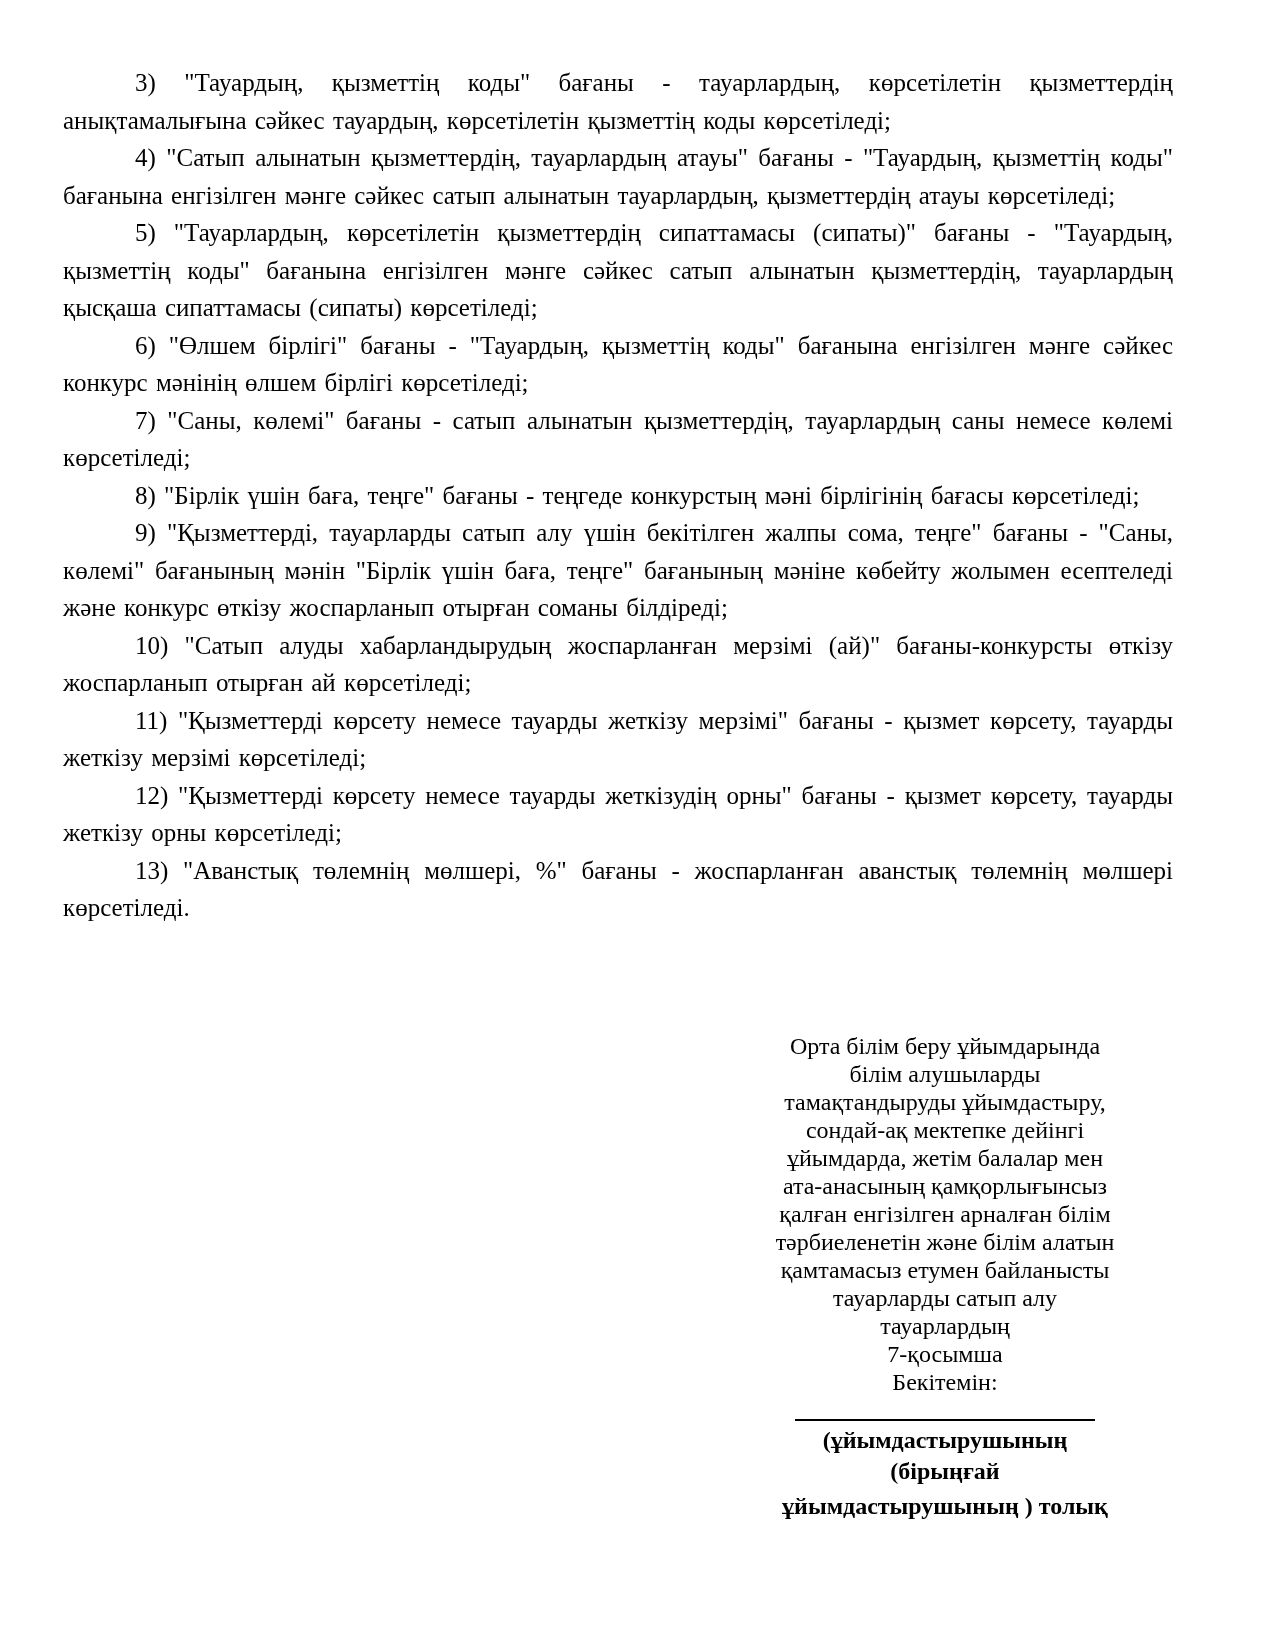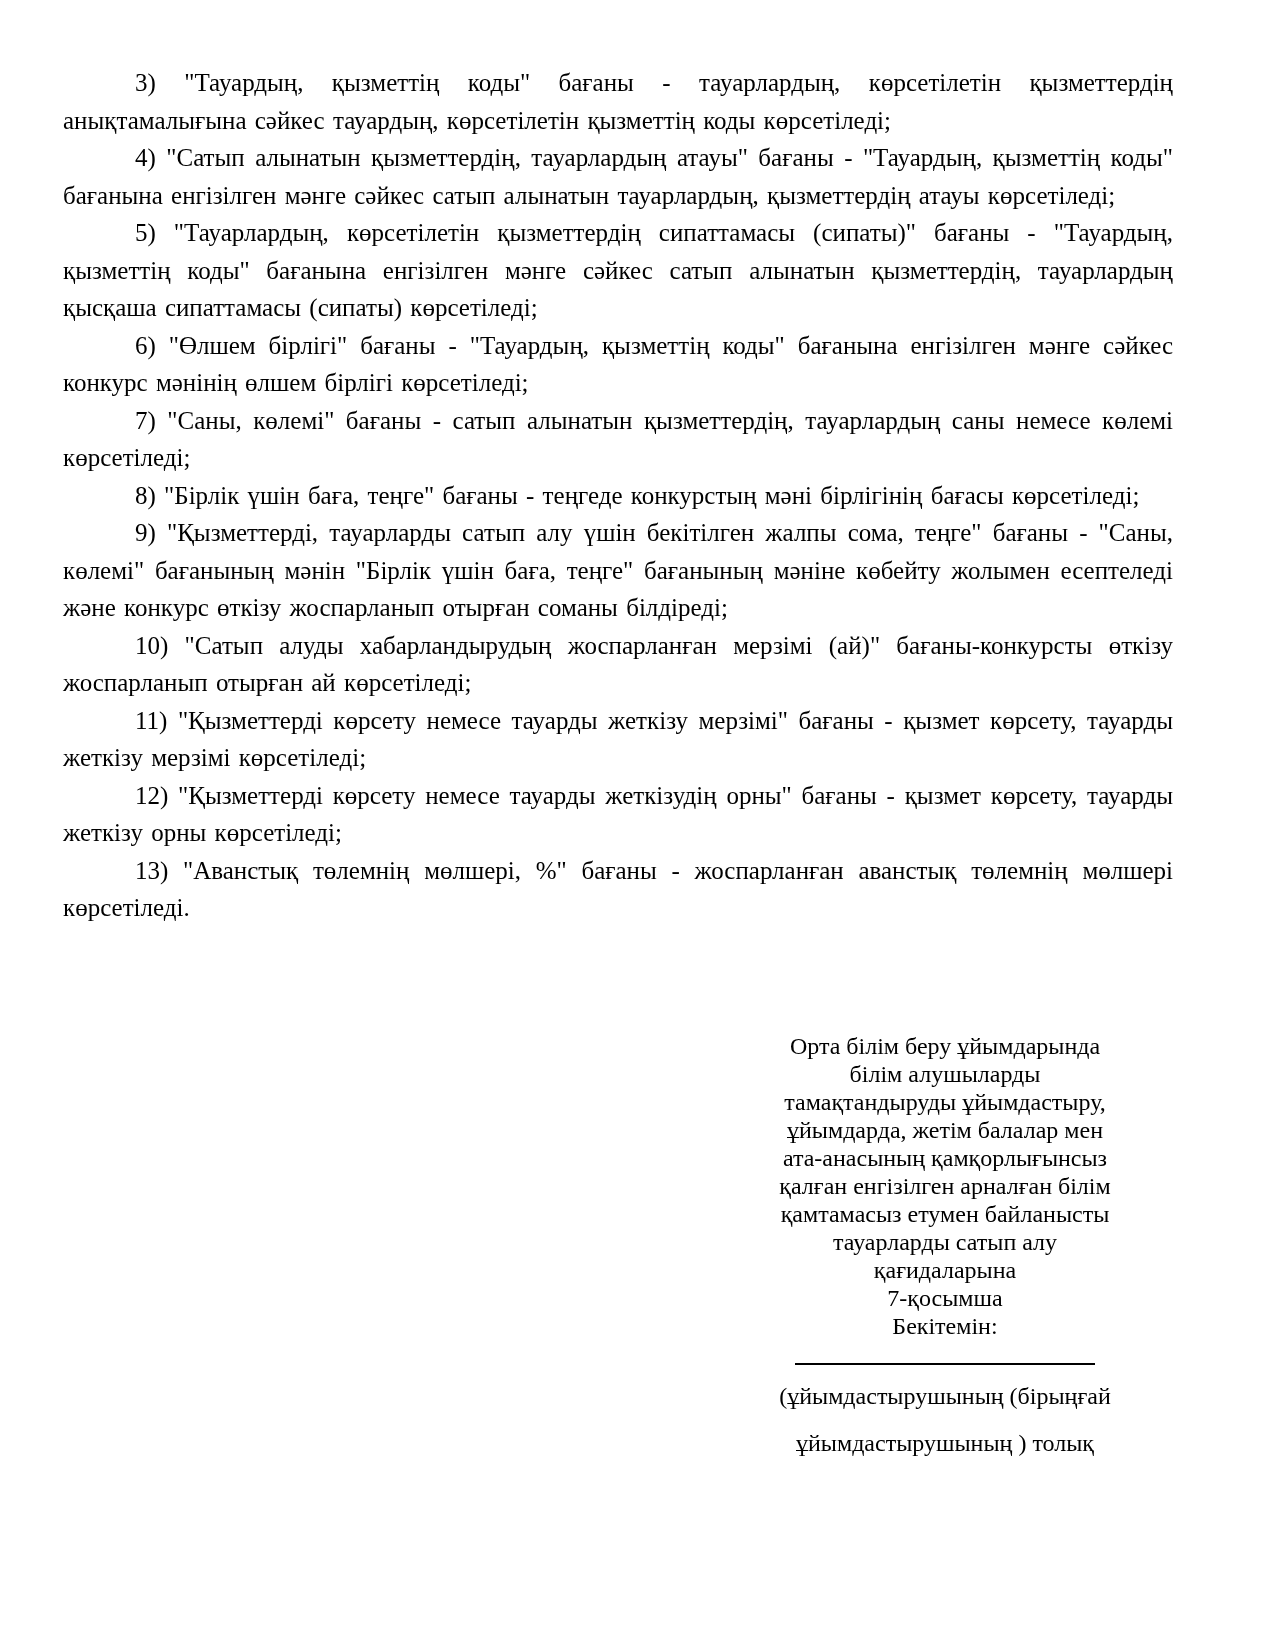--- a/index.html
+++ b/index.html
@@ -42,22 +42,23 @@
   .appx-line {
     margin: 0;
   }
   .sig-rule {
     width: 300px;
     height: 0;
     border-bottom: 2px solid #000000;
     margin: 23px auto 3px auto;
   }
   .caption-line {
-    margin: 16px;
+    margin: 4px;
     line-height: 31px;
+    font-weight: bold;
   }
 </style>
 </head>
 <body>
 
 <div class="page">
 
   <div class="body-text">
     <p class="para">3) "Тауардың, қызметтің коды" бағаны - тауарлардың, көрсетілетін қызметтердің анықтамалығына сәйкес тауардың, көрсетілетін қызметтің коды көрсетіледі;</p>
     <p class="para">4) "Сатып алынатын қызметтердің, тауарлардың атауы" бағаны - "Тауардың, қызметтің коды" бағанына енгізілген мәнге сәйкес сатып алынатын тауарлардың, қызметтердің атауы көрсетіледі;</p>
@@ -69,26 +70,28 @@
     <p class="para">10) "Сатып алуды хабарландырудың жоспарланған мерзімі (ай)" бағаны-конкурсты өткізу жоспарланып отырған ай көрсетіледі;</p>
     <p class="para">11) "Қызметтерді көрсету немесе тауарды жеткізу мерзімі" бағаны - қызмет көрсету, тауарды жеткізу мерзімі көрсетіледі;</p>
     <p class="para">12) "Қызметтерді көрсету немесе тауарды жеткізудің орны" бағаны - қызмет көрсету, тауарды жеткізу орны көрсетіледі;</p>
     <p class="para">13) "Аванстық төлемнің мөлшері, %" бағаны - жоспарланған аванстық төлемнің мөлшері көрсетіледі.</p>
   </div>
 
   <div class="appendix">
     <div class="appx-line">Орта білім беру ұйымдарында</div>
     <div class="appx-line">білім алушыларды</div>
     <div class="appx-line">тамақтандыруды ұйымдастыру,</div>
+    <div class="appx-line">сондай-ақ мектепке дейінгі</div>
     <div class="appx-line">ұйымдарда, жетім балалар мен</div>
     <div class="appx-line">ата-анасының қамқорлығынсыз</div>
     <div class="appx-line">қалған енгізілген арналған білім</div>
+    <div class="appx-line">тәрбиеленетін және білім алатын</div>
     <div class="appx-line">қамтамасыз етумен байланысты</div>
     <div class="appx-line">тауарларды сатып алу</div>
-    <div class="appx-line">қағидаларына</div>
+    <div class="appx-line">тауарлардың</div>
     <div class="appx-line">7-қосымша</div>
     <div class="appx-line">Бекітемін:</div>
 
     <div class="sig-rule"></div>
 
     <div class="caption-line">(ұйымдастырушының (бірыңғай</div>
     <div class="caption-line">ұйымдастырушының ) толық</div>
   </div>
 
 </div>

